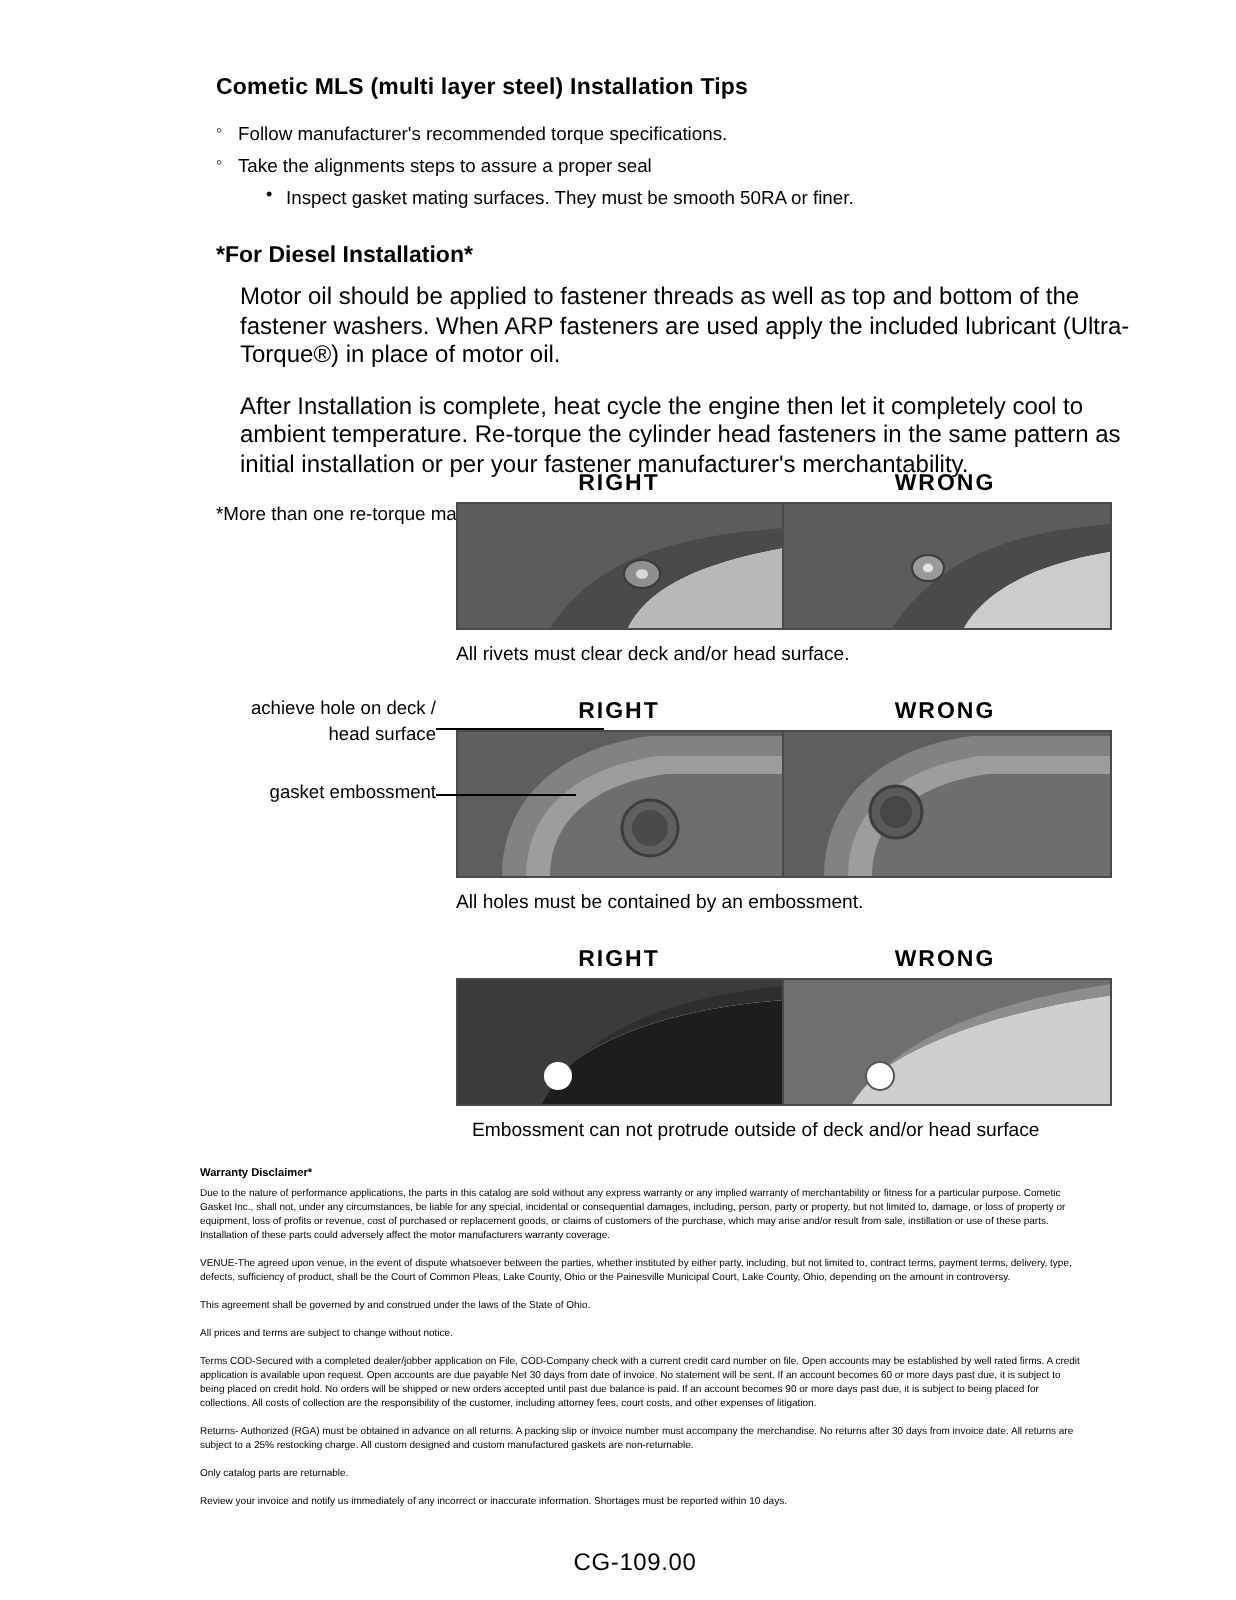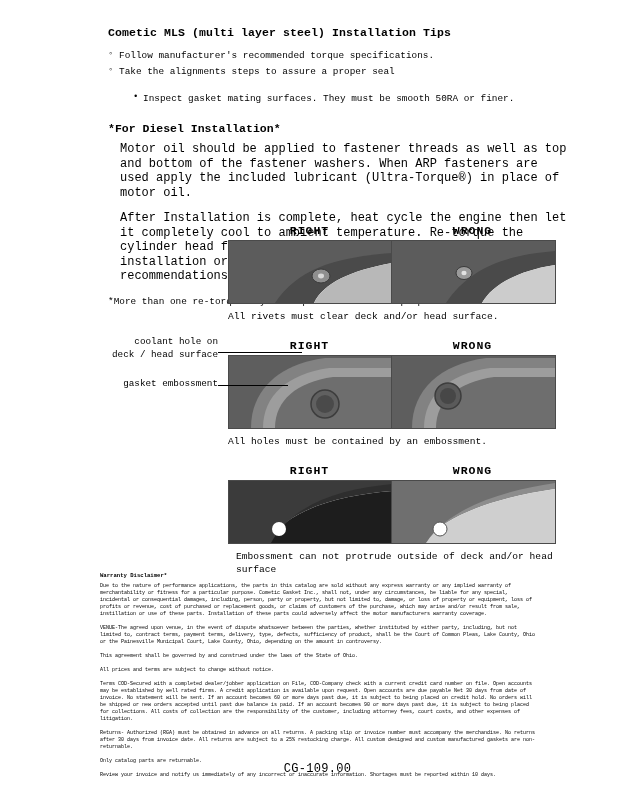--- a/index.html
+++ b/index.html
@@ -10,25 +10,24 @@
   body {
     width: 618px;
     height: 800px;
     font-family: "Liberation Sans", sans-serif;
     color: #000000;
     position: relative;
     overflow: hidden;
   }
   .page {
     position: absolute;
-    left: 0; top: 0;
+    left: 0; top: 12px;
     width: 618px;
     height: 669px;
     padding: 0;
-    font-family: Liberation Mono, monospace;
   }
   .content {
     position: absolute;
     left: 100px;
     top: 26px;
     width: 470px;
   }
   h1.title {
     font-size: 11.5px;
     font-weight: bold;
@@ -48,21 +47,21 @@
     margin-bottom: 1px;
   }
   .bullets li:before {
     content: "\25E6";
     position: absolute;
     left: 0;
     top: -1px;
     font-size: 9px;
   }
   .subbullets {
-    margin: 12px 0 0 14px;
+    margin: 1px 0 0 14px;
     padding: 0;
     list-style: none;
   }
   .subbullets li {
     font-size: 9.4px;
     line-height: 15px;
     position: relative;
     padding-left: 10px;
   }
   .subbullets li:before {
@@ -185,21 +184,21 @@
       <li>
         <span>Take the alignments steps to assure a proper seal</span>
         <ul class="subbullets">
           <li>Inspect gasket mating surfaces.  They must be smooth 50RA or finer.</li>
         </ul>
       </li>
     </ul>
 
     <h2 class="section">*For Diesel Installation*</h2>
     <p class="para">Motor oil should be applied to fastener threads as well as top and bottom of the fastener washers. When ARP fasteners are used apply the included lubricant (Ultra-Torque®) in place of motor oil.</p>
-    <p class="para">After Installation is complete, heat cycle the engine then let it completely cool to ambient temperature. Re-torque the cylinder head fasteners in the same pattern as initial installation or per your fastener manufacturer's recommendations.</p>
+    <p class="para">After Installation is complete, heat cycle the engine then let it completely cool to ambient temperature. Re-torque the cylinder head fasteners in the same pattern as initial installation or per your fastener manufacturer's merchantability.</p>
     <p class="note">*More than one re-torque may be required to achieve proper fastener stretch*</p>
   </div>
 
   <div class="figures">
 
     <div class="fig-row">
       <div class="fig-col">
         <div class="fig-label">RIGHT</div>
         <div class="fig-box fig-h1">
           <svg width="163" height="62" viewBox="0 0 163 62">
@@ -282,21 +281,21 @@
             <path d="M163,8 C108,16 56,32 30,62 L163,62 Z" fill="#cfcfcf"></path>
             <path d="M0,0 L163,0 L163,2 C110,10 58,26 34,62 L0,62 Z" fill="#6f6f6f"></path>
             <circle cx="48" cy="48" r="7" fill="#ffffff" stroke="#555" stroke-width="1"></circle>
           </svg>
         </div>
       </div>
     </div>
     <div class="fig-caption indent">Embossment can not protrude outside of deck and/or head surface</div>
   </div>
 
-  <div class="callout" style="left:108px; top:336px; width:110px;">coolant hole on deck / head surface</div>
+  <div class="callout" style="left:108px; top:336px; width:110px;">achieve hole on deck / head surface</div>
   <div class="callout-line" style="left:218px; top:352px; width:84px;"></div>
 
   <div class="callout" style="left:88px; top:378px; width:130px;">gasket embossment</div>
   <div class="callout-line" style="left:218px; top:385px; width:70px;"></div>
 
   <div class="warranty">
     <h3>Warranty Disclaimer*</h3>
     <p>Due to the nature of performance applications, the parts in this catalog are sold without any express warranty or any implied warranty of merchantability or fitness for a particular purpose.  Cometic Gasket Inc., shall not, under any circumstances, be liable for any special, incidental or consequential damages, including, person, party or property, but not limited to, damage, or loss of property or equipment, loss of profits or revenue, cost of purchased or replacement goods, or claims of customers of the purchase, which may arise and/or result from sale, instillation or use of these parts.  Installation of these parts could adversely affect the motor manufacturers warranty coverage.</p>
     <p>VENUE-The agreed upon venue, in the event of dispute whatsoever between the parties, whether instituted by either party, including, but not limited to, contract terms, payment terms, delivery, type, defects, sufficiency of product, shall be the Court of Common Pleas, Lake County, Ohio or the Painesville Municipal Court, Lake County, Ohio, depending on the amount in controversy.</p>
     <p>This agreement shall be governed by and construed under the laws of the State of Ohio.</p>

